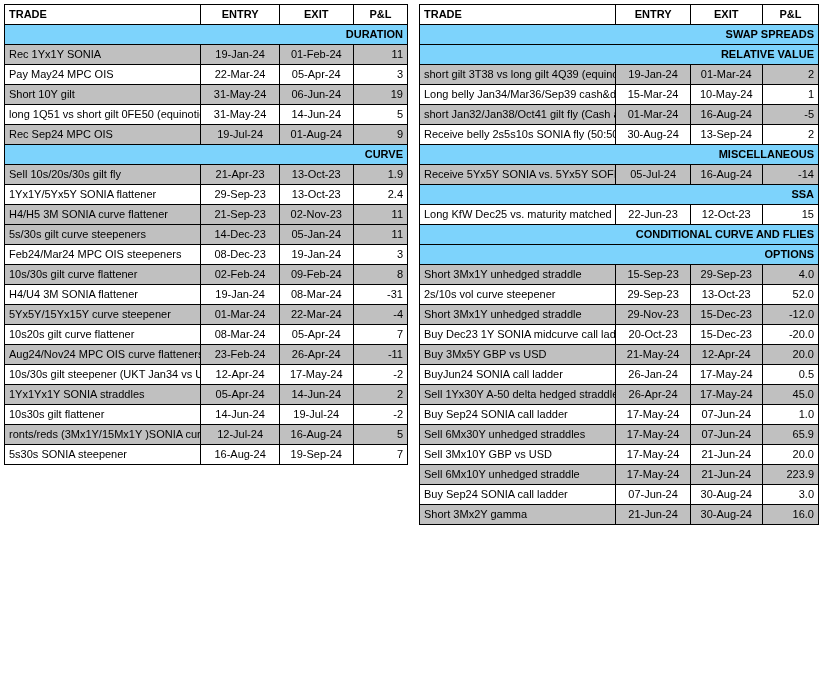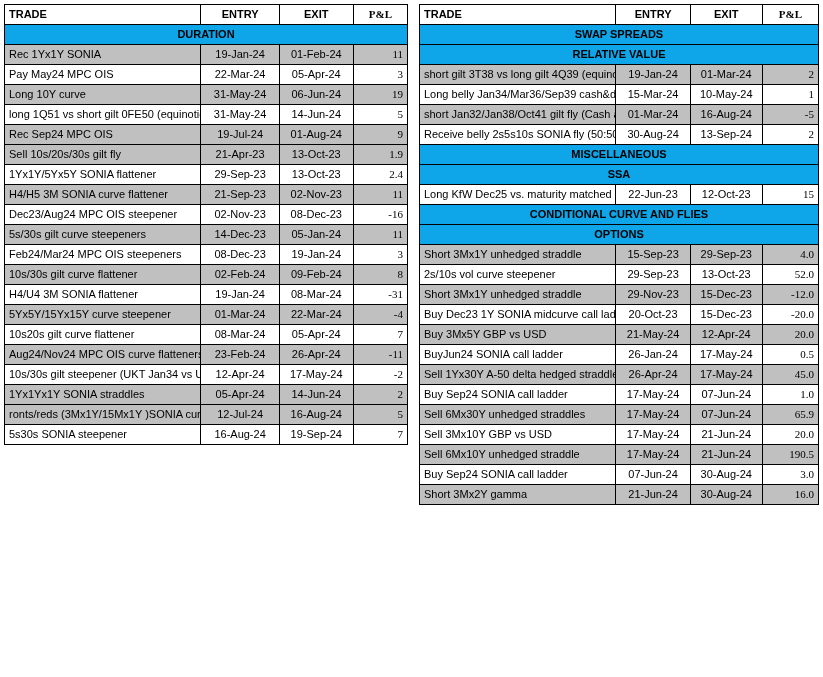--- a/index.html
+++ b/index.html
@@ -48,27 +48,27 @@
   tr.head td {
     font-weight: bold;
     background: #ffffff;
     text-align: center;
   }
   tr.head td.c-trade { text-align: left; }
 
   
   tr.section td {
     font-weight: bold;
-    background: #0ea5e9;
-    text-align: center;
+    background: #7dd3fc;
+    text-align: right;
   }
   
   td.c-trade { text-align: left; }
   td.c-entry, td.c-exit { text-align: center; }
-  td.c-pl { text-align: right; padding-right: 6px; font-family: Liberation Serif, serif; }
+  td.c-pl { text-align: right; padding-right: 6px; }
 
   tr.shade td { background: #c0c0c0; }
   tr.plain td { background: #ffffff; }
 
   
   .left col.w-trade { width: 196px; }
   .left col.w-entry { width: 78px; }
   .left col.w-exit  { width: 74px; }
   .left col.w-pl    { width: 54px; }
 
@@ -107,61 +107,58 @@
             <td class="c-exit">01-Feb-24</td>
             <td class="c-pl">11</td>
           </tr>
           <tr class="plain">
             <td class="c-trade">Pay May24 MPC OIS</td>
             <td class="c-entry">22-Mar-24</td>
             <td class="c-exit">05-Apr-24</td>
             <td class="c-pl">3</td>
           </tr>
           <tr class="shade">
-            <td class="c-trade">Long 10Y curve</td>
+            <td class="c-trade">Short 10Y gilt</td>
             <td class="c-entry">31-May-24</td>
             <td class="c-exit">06-Jun-24</td>
             <td class="c-pl">19</td>
           </tr>
           <tr class="plain">
             <td class="c-trade">long 1Q51 vs short gilt 0FE50 (equinoticon</td>
             <td class="c-entry">31-May-24</td>
             <td class="c-exit">14-Jun-24</td>
             <td class="c-pl">5</td>
           </tr>
           <tr class="shade">
             <td class="c-trade">Rec Sep24 MPC OIS</td>
             <td class="c-entry">19-Jul-24</td>
             <td class="c-exit">01-Aug-24</td>
             <td class="c-pl">9</td>
           </tr>
+          <tr class="section">
+            <td colspan="4" class="c-trade">CURVE</td>
+          </tr>
           <tr class="shade">
             <td class="c-trade">Sell 10s/20s/30s gilt fly</td>
             <td class="c-entry">21-Apr-23</td>
             <td class="c-exit">13-Oct-23</td>
             <td class="c-pl">1.9</td>
           </tr>
           <tr class="plain">
             <td class="c-trade">1Yx1Y/5Yx5Y SONIA flattener</td>
             <td class="c-entry">29-Sep-23</td>
             <td class="c-exit">13-Oct-23</td>
             <td class="c-pl">2.4</td>
           </tr>
           <tr class="shade">
             <td class="c-trade">H4/H5 3M SONIA curve flattener</td>
             <td class="c-entry">21-Sep-23</td>
             <td class="c-exit">02-Nov-23</td>
             <td class="c-pl">11</td>
           </tr>
-          <tr class="plain">
-            <td class="c-trade">Dec23/Aug24 MPC OIS steepener</td>
-            <td class="c-entry">02-Nov-23</td>
-            <td class="c-exit">08-Dec-23</td>
-            <td class="c-pl">-16</td>
-          </tr>
           <tr class="shade">
             <td class="c-trade">5s/30s gilt curve steepeners</td>
             <td class="c-entry">14-Dec-23</td>
             <td class="c-exit">05-Jan-24</td>
             <td class="c-pl">11</td>
           </tr>
           <tr class="plain">
             <td class="c-trade">Feb24/Mar24 MPC OIS steepeners</td>
             <td class="c-entry">08-Dec-23</td>
             <td class="c-exit">19-Jan-24</td>
@@ -201,20 +198,26 @@
             <td class="c-trade">10s/30s gilt steepener (UKT Jan34 vs U</td>
             <td class="c-entry">12-Apr-24</td>
             <td class="c-exit">17-May-24</td>
             <td class="c-pl">-2</td>
           </tr>
           <tr class="shade">
             <td class="c-trade">1Yx1Yx1Y SONIA straddles</td>
             <td class="c-entry">05-Apr-24</td>
             <td class="c-exit">14-Jun-24</td>
             <td class="c-pl">2</td>
+          </tr>
+          <tr class="plain">
+            <td class="c-trade">10s30s gilt flattener</td>
+            <td class="c-entry">14-Jun-24</td>
+            <td class="c-exit">19-Jul-24</td>
+            <td class="c-pl">-2</td>
           </tr>
           <tr class="shade">
             <td class="c-trade">ronts/reds (3Mx1Y/15Mx1Y )SONIA cur</td>
             <td class="c-entry">12-Jul-24</td>
             <td class="c-exit">16-Aug-24</td>
             <td class="c-pl">5</td>
           </tr>
           <tr class="plain">
             <td class="c-trade">5s30s SONIA steepener</td>
             <td class="c-entry">16-Aug-24</td>
@@ -266,20 +269,26 @@
           </tr>
           <tr class="plain">
             <td class="c-trade">Receive belly 2s5s10s SONIA fly (50:50</td>
             <td class="c-entry">30-Aug-24</td>
             <td class="c-exit">13-Sep-24</td>
             <td class="c-pl">2</td>
           </tr>
           <tr class="section">
             <td colspan="4" class="c-trade">MISCELLANEOUS</td>
           </tr>
+          <tr class="shade">
+            <td class="c-trade">Receive 5Yx5Y SONIA vs. 5Yx5Y SOFI</td>
+            <td class="c-entry">05-Jul-24</td>
+            <td class="c-exit">16-Aug-24</td>
+            <td class="c-pl">-14</td>
+          </tr>
           <tr class="section">
             <td colspan="4" class="c-trade">SSA</td>
           </tr>
           <tr class="plain">
             <td class="c-trade">Long KfW Dec25 vs. maturity matched</td>
             <td class="c-entry">22-Jun-23</td>
             <td class="c-exit">12-Oct-23</td>
             <td class="c-pl">15</td>
           </tr>
           <tr class="section">
@@ -345,21 +354,21 @@
           <tr class="plain">
             <td class="c-trade">Sell 3Mx10Y GBP vs USD</td>
             <td class="c-entry">17-May-24</td>
             <td class="c-exit">21-Jun-24</td>
             <td class="c-pl">20.0</td>
           </tr>
           <tr class="shade">
             <td class="c-trade">Sell 6Mx10Y unhedged straddle</td>
             <td class="c-entry">17-May-24</td>
             <td class="c-exit">21-Jun-24</td>
-            <td class="c-pl">190.5</td>
+            <td class="c-pl">223.9</td>
           </tr>
           <tr class="plain">
             <td class="c-trade">Buy Sep24 SONIA call ladder</td>
             <td class="c-entry">07-Jun-24</td>
             <td class="c-exit">30-Aug-24</td>
             <td class="c-pl">3.0</td>
           </tr>
           <tr class="shade">
             <td class="c-trade">Short 3Mx2Y gamma</td>
             <td class="c-entry">21-Jun-24</td>

